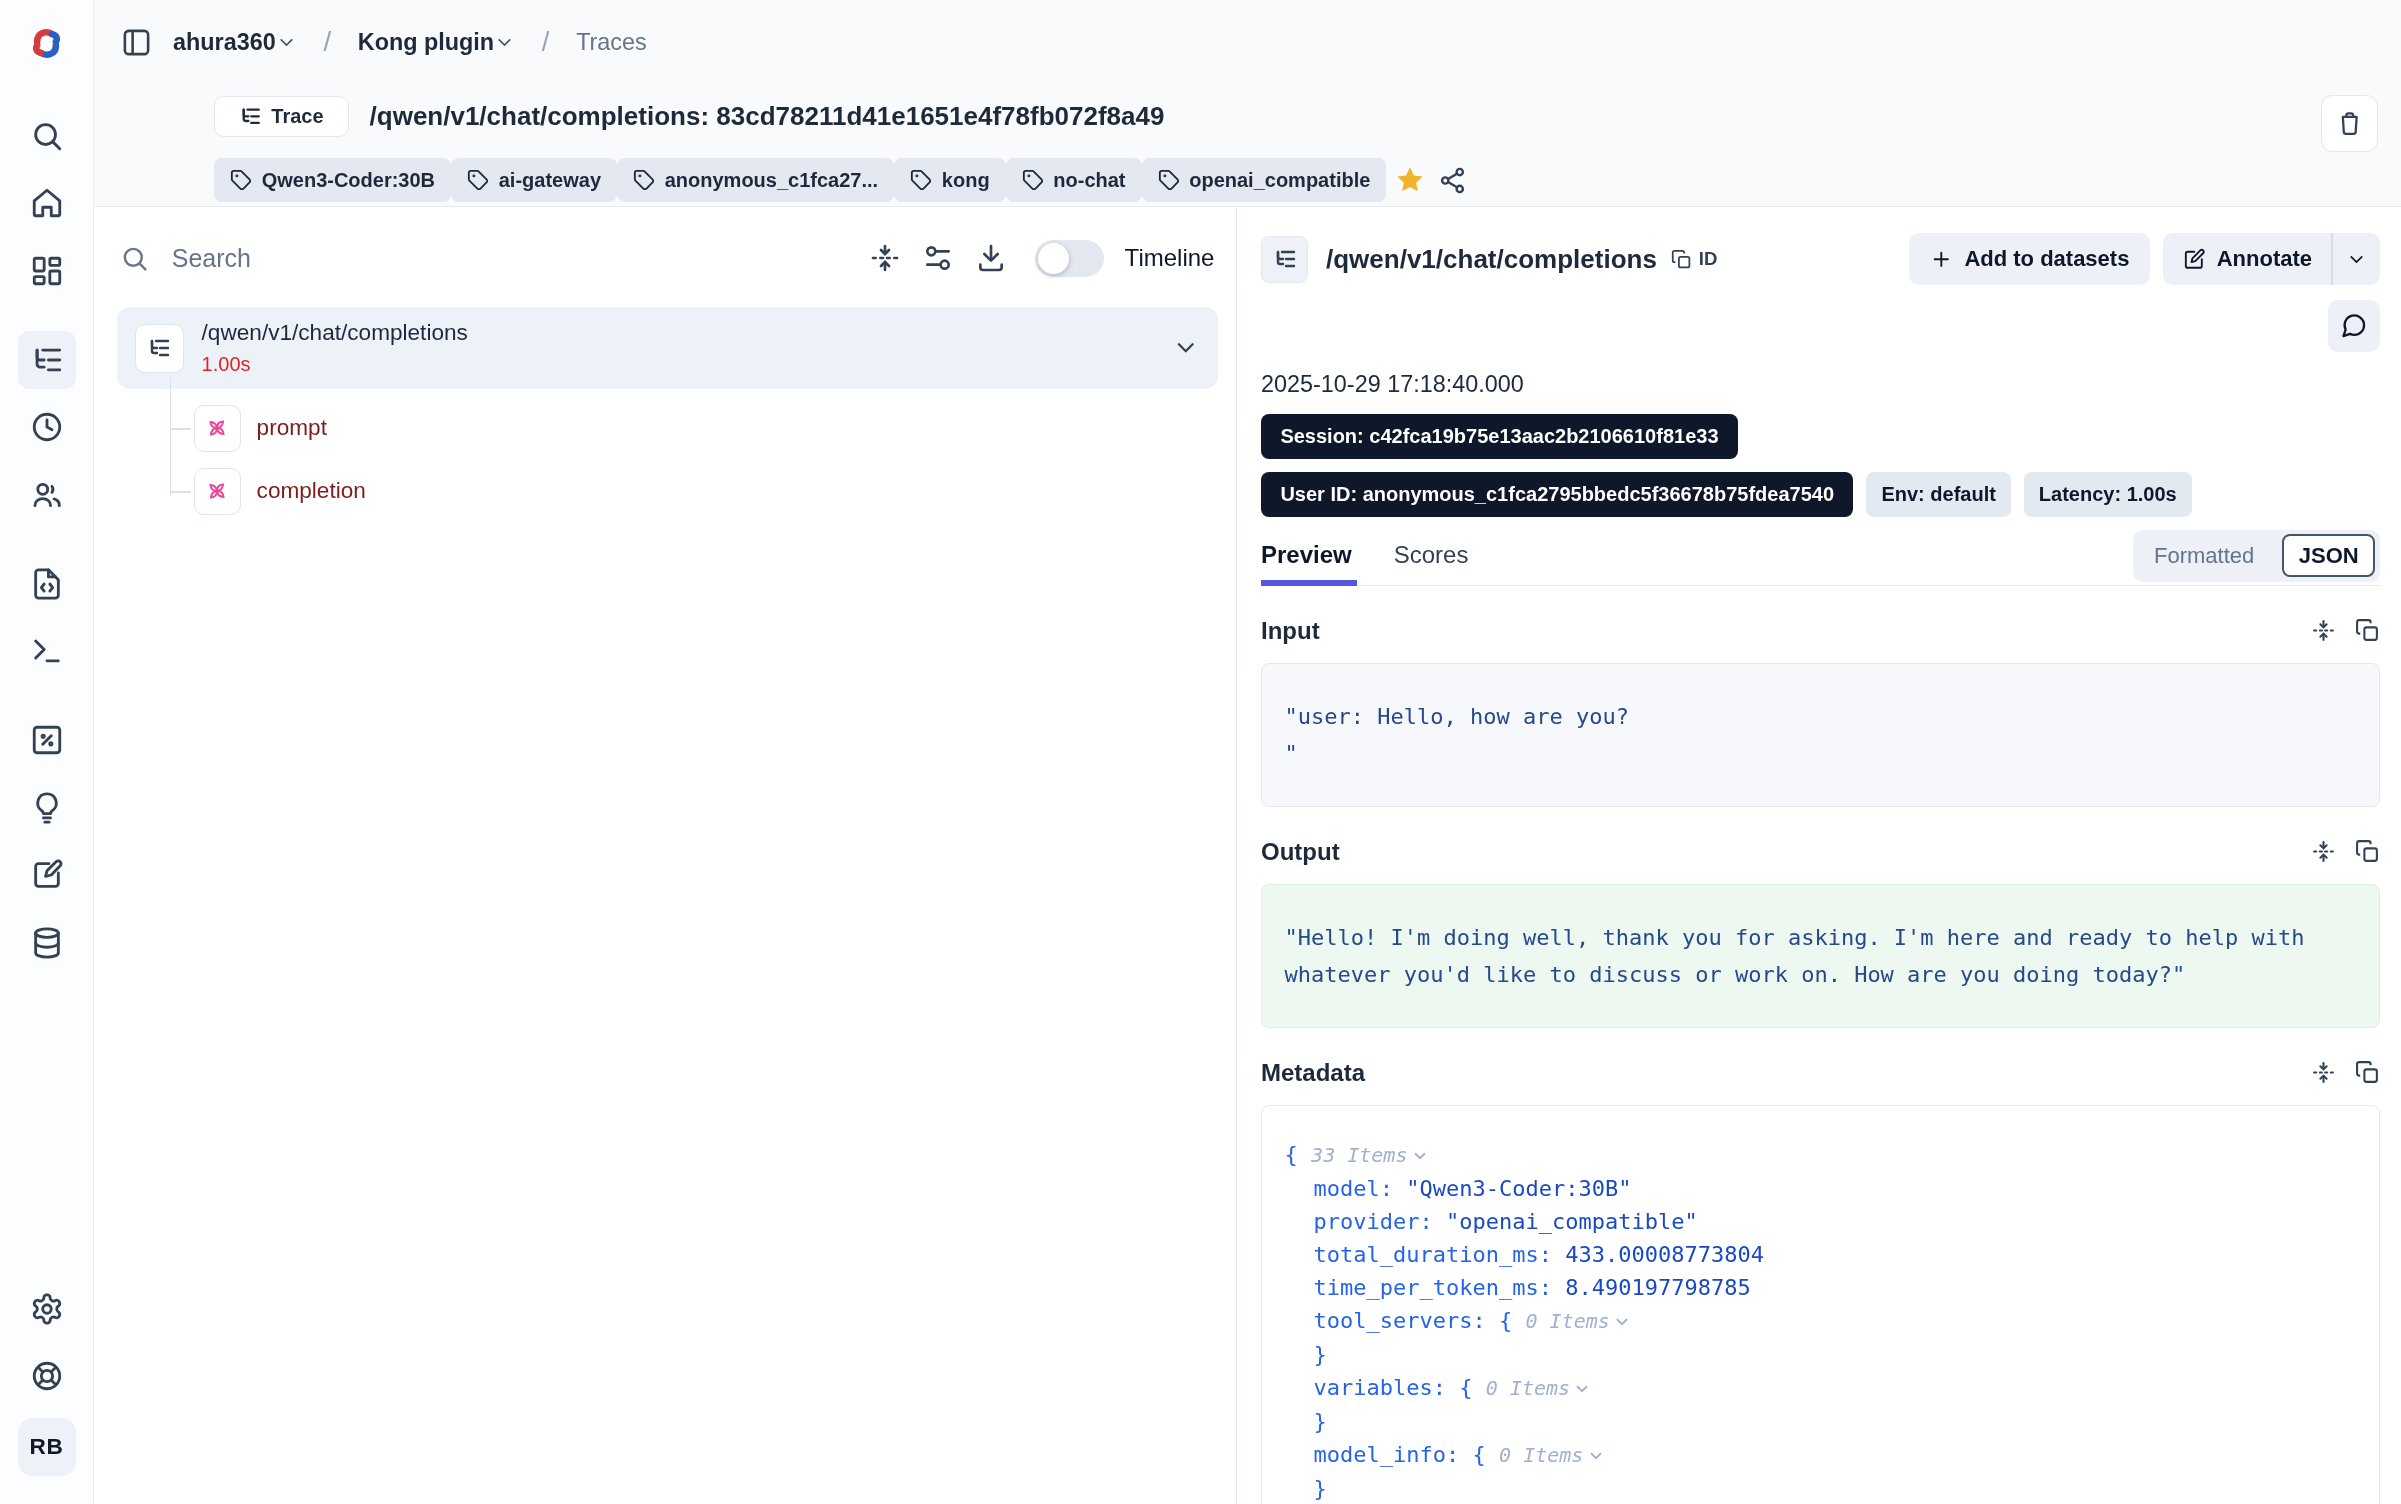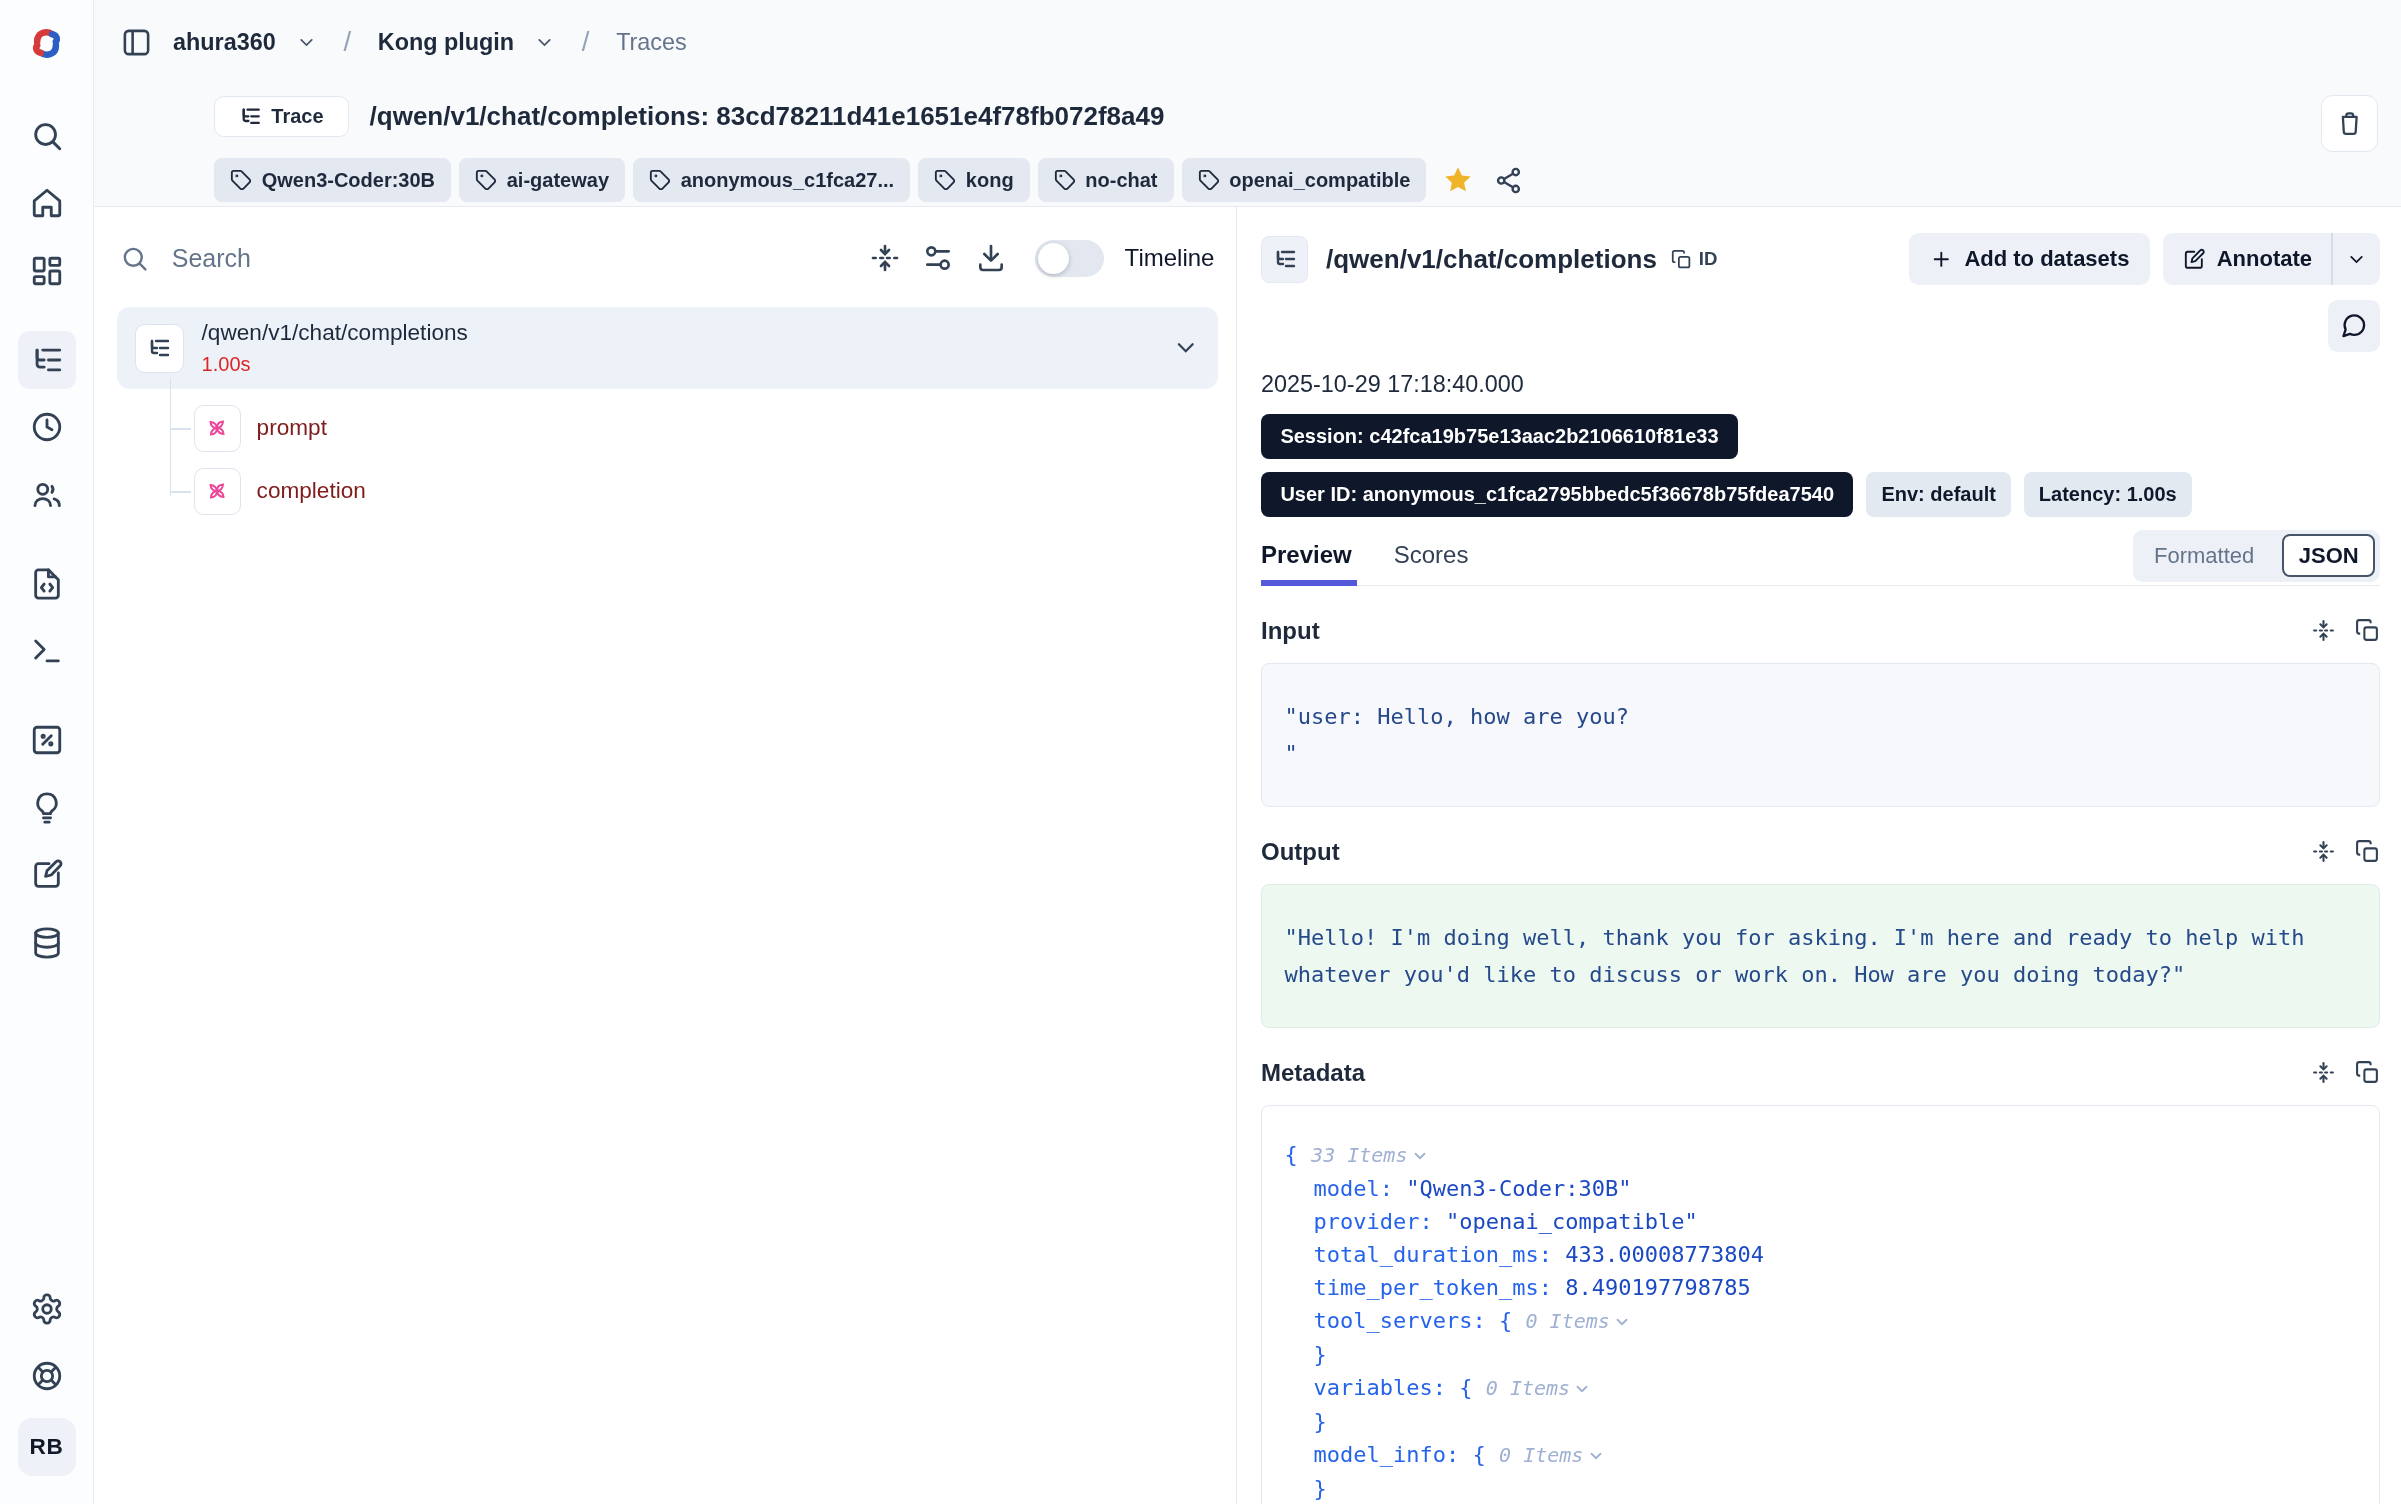--- a/index.html
+++ b/index.html
@@ -14,31 +14,31 @@
   .rail-item.gap{margin-top:26px;}
   .rail-item.active{background:#eef1f7;}
   .rail-item .ic{width:34px;height:34px;}
   .rail-spacer{flex:1;}
   .avatar{width:58px;height:58px;border-radius:14.5px;background:#eef1f7;display:flex;align-items:center;justify-content:center;font-size:22.6px;font-weight:600;color:#111827;letter-spacing:0.8px;margin-top:8px;}
   
   .header{position:absolute;left:94px;top:0;right:0;height:207px;background:#f8fafc;border-bottom:1.6px solid #e7ebf1;box-sizing:border-box;}
   .crumbs{display:flex;align-items:center;height:84px;padding-left:21px;gap:16px;}
   .panel-toggle{width:42px;height:42px;display:flex;align-items:center;justify-content:center;color:#334155;}
   .panel-toggle .ic{width:31px;height:31px;}
-  .crumb{display:flex;align-items:center;gap:20px;font-size:23.4px;font-weight:600;color:#1e293b;cursor:pointer;}
+  .crumb{display:flex;align-items:center;gap:0;font-size:23.4px;font-weight:600;color:#1e293b;cursor:pointer;}
   .crumb .ic{width:21px;height:21px;color:#475569;}
   .crumb.muted{color:#64748b;font-weight:500;}
   .slash{width:29px;height:29px;display:flex;align-items:center;justify-content:center;color:#94a3b8;font-size:27.5px;font-weight:300;}
   .titlerow{display:flex;align-items:center;gap:21px;margin:3.2px 0 0 120px;height:58px;}
   .trace-badge{display:inline-flex;align-items:center;gap:9.7px;background:#ffffff;border:1.6px solid #e2e8f0;border-radius:9.7px;padding:8px 24px;font-size:20px;font-weight:700;color:#1e293b;}
   .trace-badge .ic{width:22.6px;height:22.6px;color:#1e293b;}
   .trace-title{font-size:26px;font-weight:700;color:#1e293b;}
   .trash-btn{position:absolute;right:22.6px;top:95px;width:55px;height:55px;background:#ffffff;border:1.6px solid #e2e8f0;border-radius:11.3px;display:flex;align-items:center;justify-content:center;color:#334155;cursor:pointer;}
   .trash-btn .ic{width:27.5px;height:27.5px;}
-  .tagsrow{display:flex;align-items:center;gap:8px;margin:13px 0 0 120px;}
+  .tagsrow{display:flex;align-items:center;gap:0;margin:13px 0 0 120px;}
   .tag-pill{display:inline-flex;align-items:center;gap:9.7px;background:#e3e8f1;border-radius:8px;padding:0 16px;height:44px;font-size:20px;font-weight:600;color:#1e293b;cursor:pointer;}
   .tag-pill .ic{width:22px;height:22px;color:#1e293b;}
   .star-btn,.share-btn{width:40px;height:40px;display:flex;align-items:center;justify-content:center;cursor:pointer;margin-left:3.2px;}
   .star-btn .ic{width:32px;height:32px;color:#f0b429;}
   .share-btn .ic{width:29px;height:29px;color:#334155;}
   
   .obs{position:absolute;left:94px;top:207px;width:1143px;bottom:0;background:#ffffff;box-sizing:border-box;padding:21px 19.4px 0 22.6px;}
   .searchrow{display:flex;align-items:center;gap:21px;height:60px;padding:0 3.2px;}
   .searchrow .sic{width:29px;height:29px;color:#64748b;}
   .search-input{flex:1;border:none;outline:none;background:transparent;font-family:"Liberation Sans",sans-serif;font-size:25px;color:#0f172a;}

